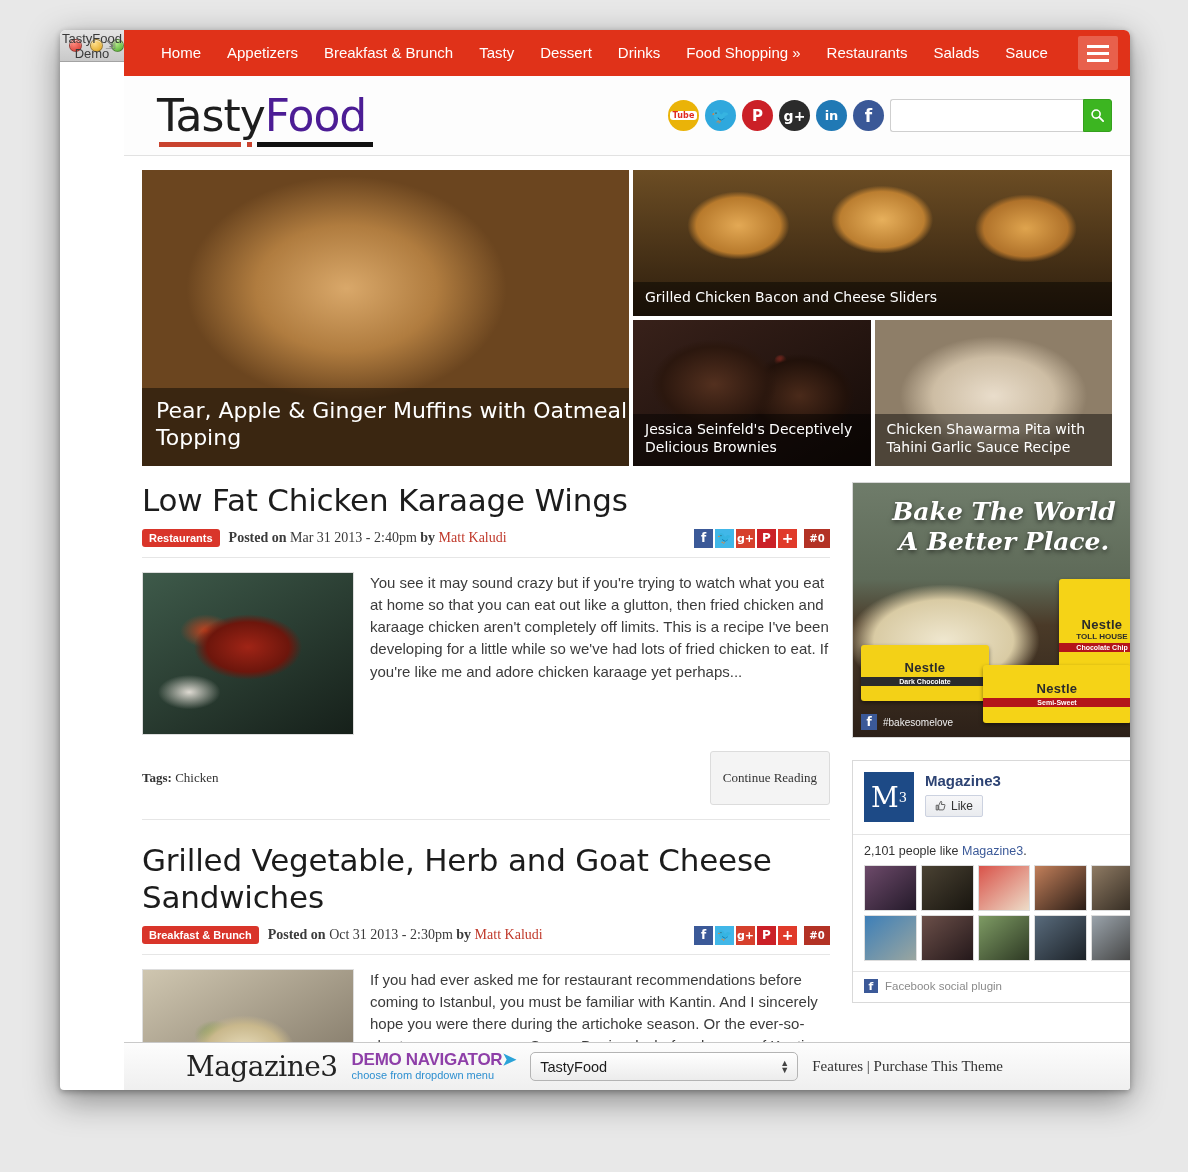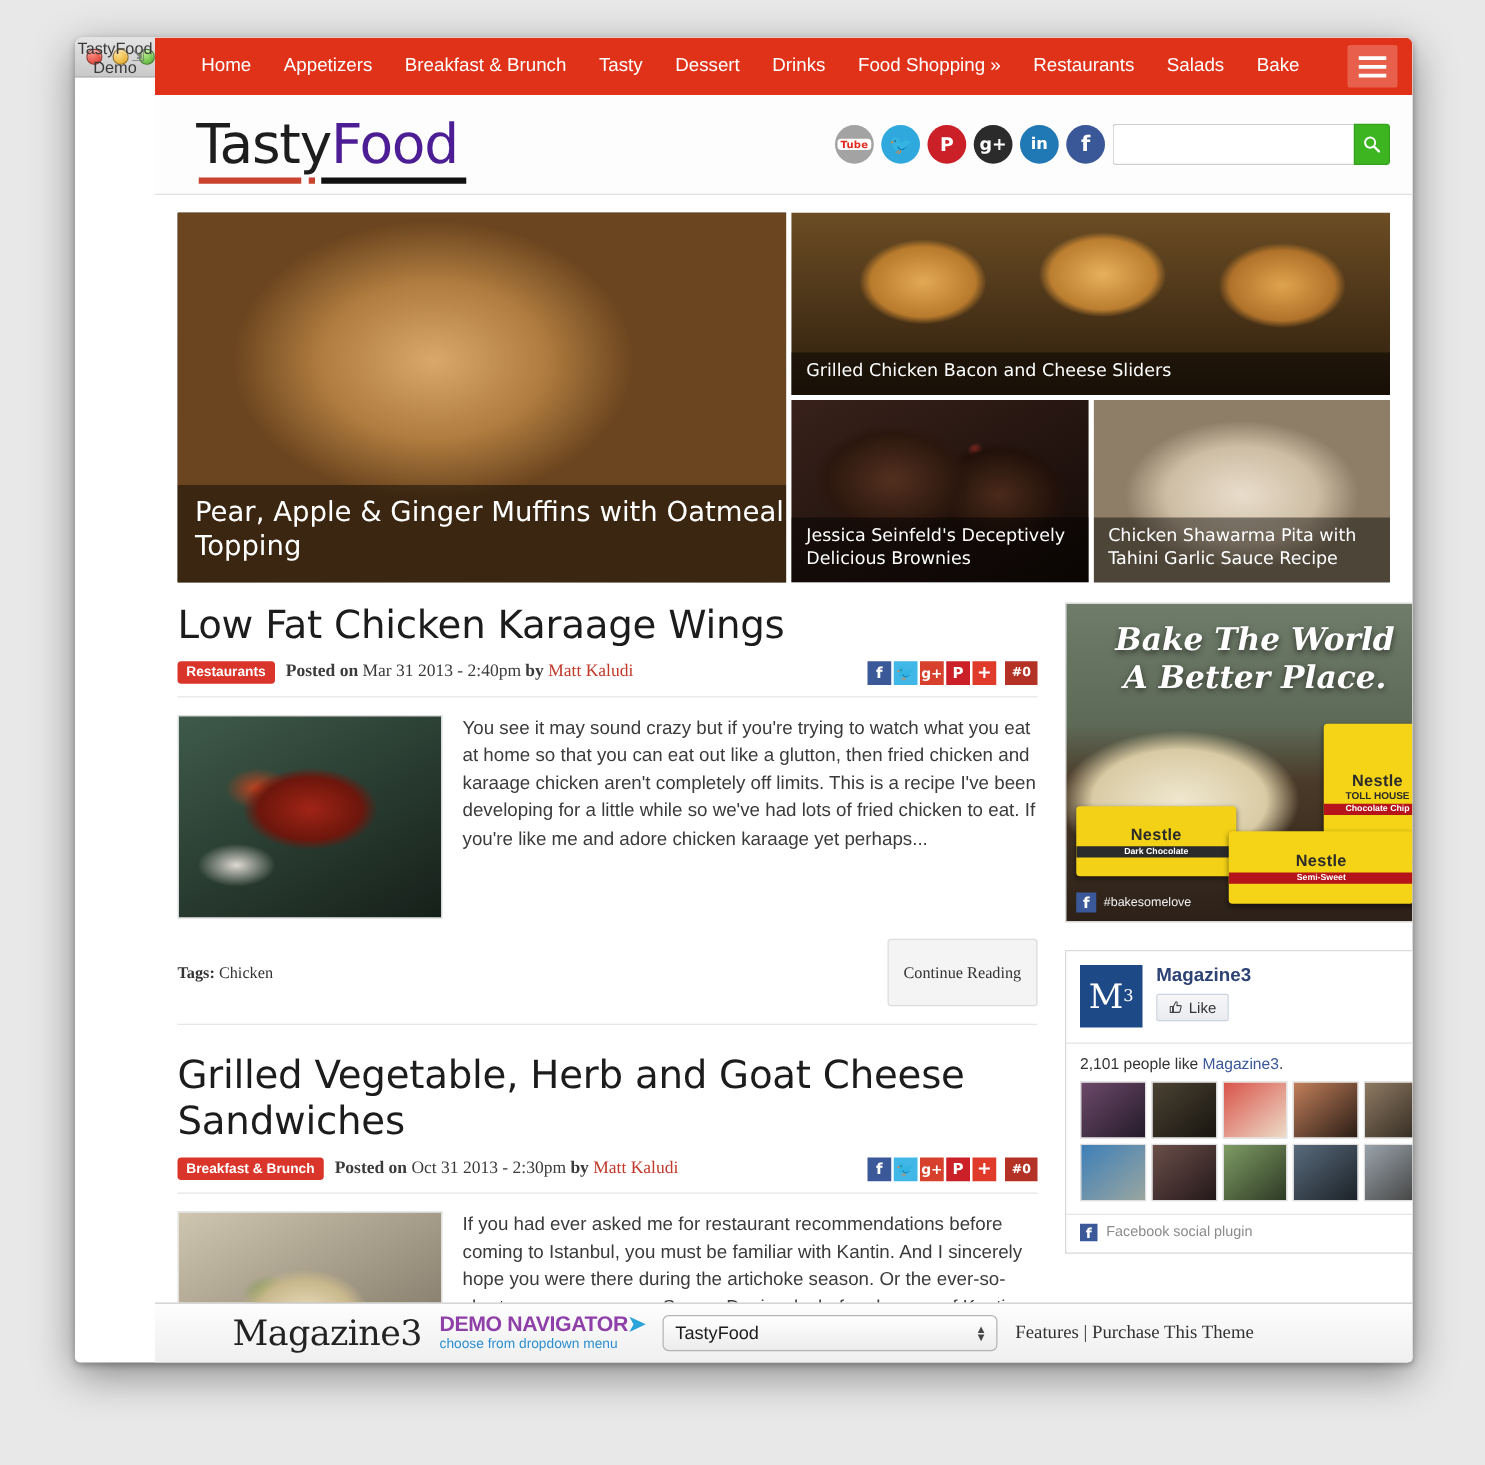--- a/index.html
+++ b/index.html
@@ -102,21 +102,21 @@
   .logo .bar-r { left: 100px; width: 116px; background: #111; }
   .logo .dot  { position: absolute; bottom: -6px; left: 90px; width: 5px; height: 5px; background: #c9432f; }
 
   .social { position: absolute; right: 246px; display: flex; gap: 6px; align-items: center; }
   .sbtn {
     width: 31px; height: 31px; border-radius: 50%;
     display: flex; align-items: center; justify-content: center;
     color: #fff; font-weight: bold; font-size: 15px;
     font-family: "DejaVu Sans", sans-serif;
   }
-  .sbtn.yt { background: #a3a3a3; font-size: 9px; }
+  .sbtn.yt { background: #eab308; font-size: 9px; }
   .sbtn.yt .tubebox { background:#fff; color:#e02a1f; border-radius:3px; padding:0 2px; font-size:8px; letter-spacing:.2px;}
   .sbtn.tw { background: #2fa8dd; }
   .sbtn.pi { background: #cb2027; }
   .sbtn.gp { background: #2b2b2b; font-size: 14px; }
   .sbtn.li { background: #2079b5; font-size: 13px; }
   .sbtn.fb { background: #3a5897; font-size: 17px; }
 
   .searchwrap {
     position: absolute; right: 18px;
     display: flex; align-items: stretch;
@@ -388,21 +388,21 @@
         <li>
             <a href="#">Food Shopping »</a>
           </li>
         <li>
             <a href="#">Restaurants</a>
           </li>
         <li>
             <a href="#">Salads</a>
           </li>
         <li>
-            <a href="#">Bake</a>
+            <a href="#">Sauce</a>
           </li>
       </ul>
       <div class="hamburger">
         <i></i>
         <i></i>
         <i></i>
       </div>
     </nav>
 
     <div class="logobar">

